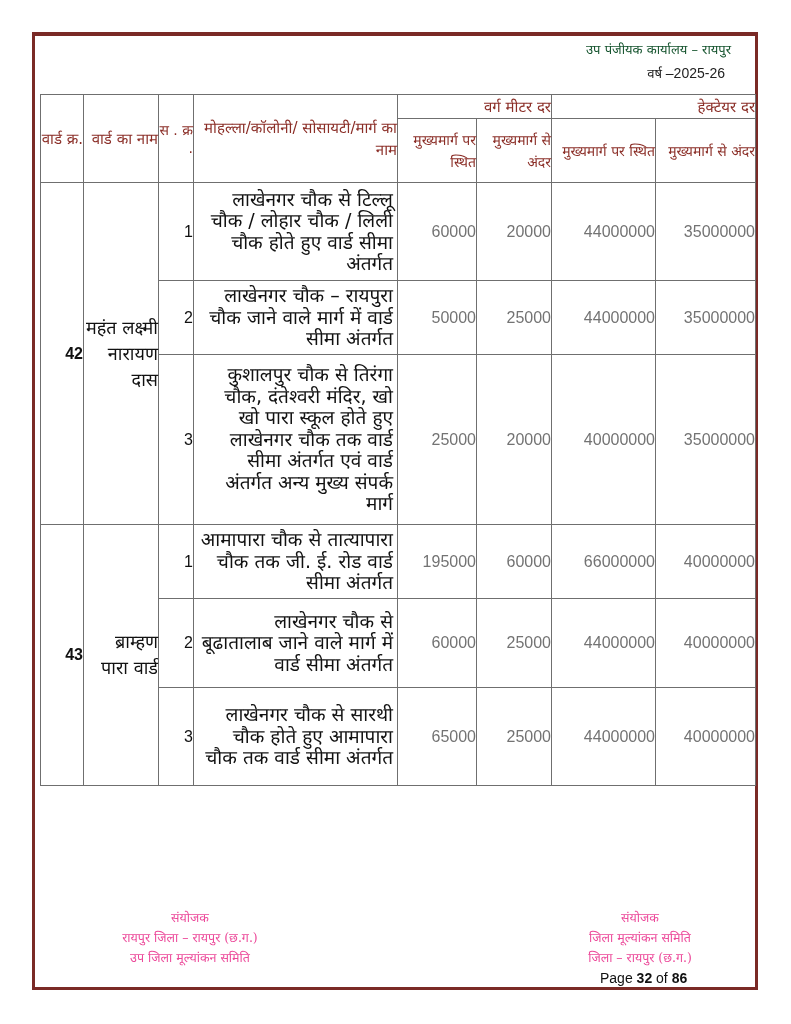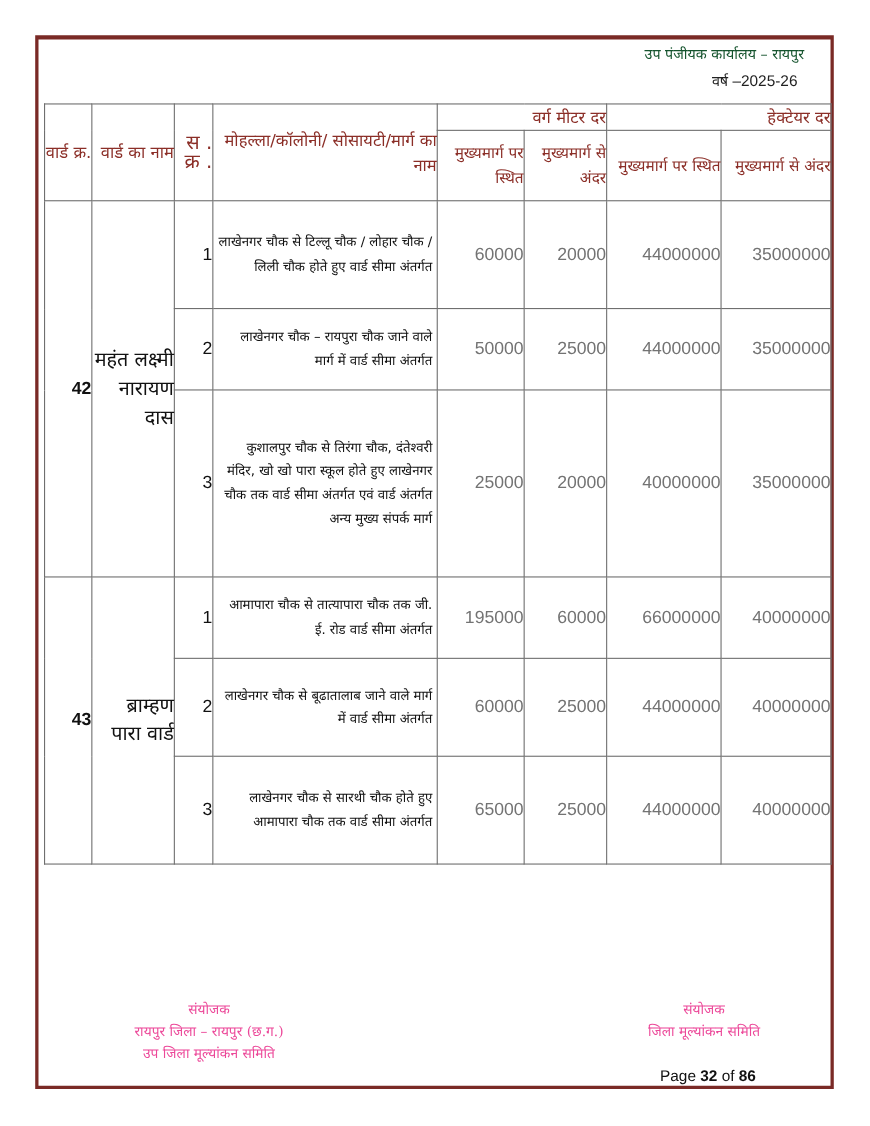--- a/index.html
+++ b/index.html
@@ -29,21 +29,21 @@
       border: 1px solid #6f6f6f; text-align: right; vertical-align: middle;
     }
     table.rates th {
       color: #8b2e27; font-weight: normal; font-family: "DejaVu Sans", sans-serif;
       font-size: 15px; line-height: 22px;
     }
     .sub-th { font-size: 14px !important; }
     .ward-no { font-family: "Liberation Sans", sans-serif; font-weight: bold; font-size: 16px; color: #111; }
     .ward-name { font-family: "DejaVu Sans", sans-serif; font-size: 18px; line-height: 26px; color: #111; }
     .sr { font-family: "Liberation Sans", sans-serif; font-size: 16px; color: #111; }
-    .loc { font-family: "DejaVu Sans", sans-serif; font-size: 12px; line-height: 21.5px; color: #111; padding: 1px 4px; }
+    .loc { font-family: "DejaVu Sans", sans-serif; font-size: 19px; line-height: 21.5px; color: #111; padding: 1px 4px; }
     .num { font-family: "Liberation Sans", sans-serif; font-size: 16px; color: #737373; }
     .sig {
       position: absolute; text-align: center; font-size: 12.5px; line-height: 20px; color: #ec4899;
       font-family: "DejaVu Serif", serif;
     }
     .sig-left { left: 70px; top: 908px; width: 240px; }
     .sig-right { left: 540px; top: 908px; width: 200px; }
     .page-num {
       position: absolute; left: 600px; top: 970px; font-family: "Liberation Sans", sans-serif;
       font-size: 14px; color: #111;
@@ -66,21 +66,21 @@
       <col style="width:204px">
     <col style="width:79px">
       <col style="width:75px">
       <col style="width:104px">
       <col style="width:100px">
   </colgroup>
   <thead>
     <tr style="height:24px">
       <th rowspan="2">वार्ड क्र.</th>
       <th rowspan="2">वार्ड का नाम</th>
-      <th rowspan="2" style="font-size:18px;line-height:18px;">स . क्र .</th>
+      <th rowspan="2" style="font-size:14px;line-height:18px;">स . क्र .</th>
       <th rowspan="2">मोहल्ला/कॉलोनी/ सोसायटी/मार्ग का नाम</th>
       <th colspan="2">वर्ग मीटर दर</th>
       <th colspan="2">हेक्टेयर दर</th>
     </tr>
     <tr style="height:64px">
       <th class="sub-th">मुख्यमार्ग पर स्थित</th>
       <th class="sub-th">मुख्यमार्ग से अंदर</th>
       <th class="sub-th">मुख्यमार्ग पर स्थित</th>
       <th class="sub-th">मुख्यमार्ग से अंदर</th>
     </tr>
@@ -143,15 +143,16 @@
 
 <div class="sig sig-left">
   <div>संयोजक</div>
   <div>रायपुर जिला – रायपुर (छ.ग.)</div>
   <div>उप जिला मूल्यांकन समिति</div>
 </div>
 
 <div class="sig sig-right">
   <div>संयोजक</div>
   <div>जिला मूल्यांकन समिति</div>
+  <div>जिला – रायपुर (छ.ग.)</div>
 </div>
 
 <div class="page-num"><span>Page </span><b>32</b><span> of </span><b>86</b></div>
 
 </body></html>

